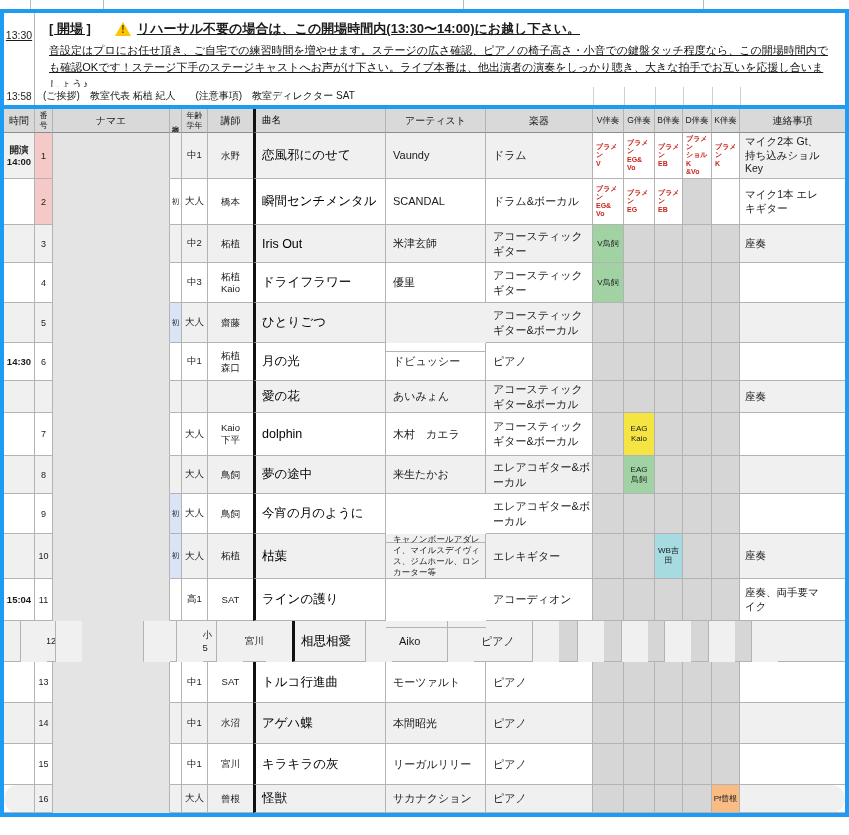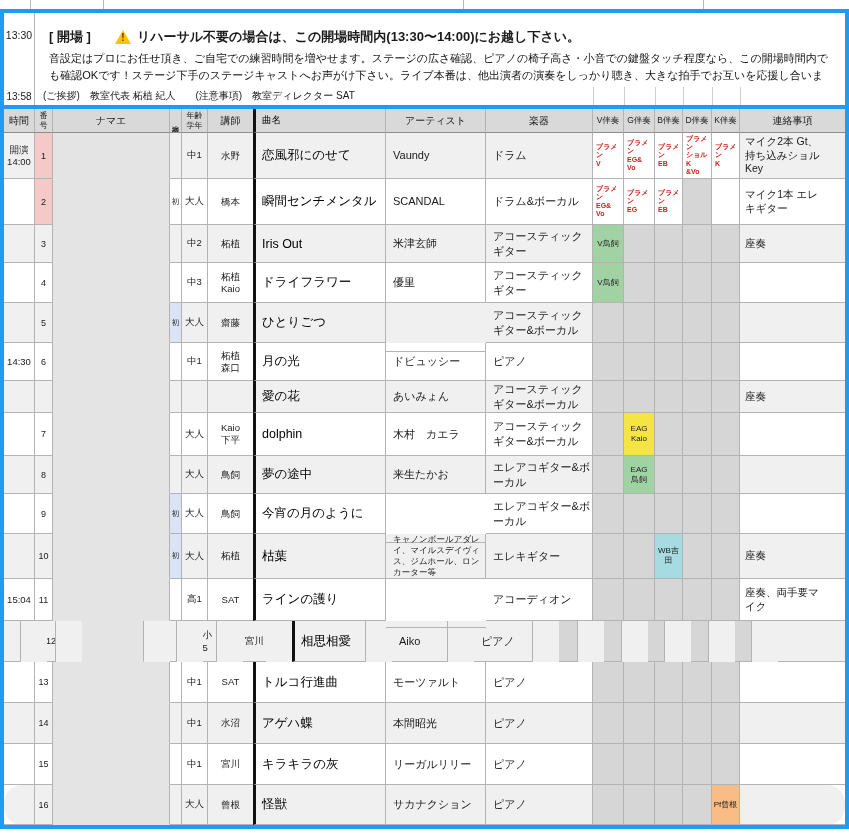--- a/index.html
+++ b/index.html
@@ -10,23 +10,23 @@
   *{margin:0;padding:0;box-sizing:border-box;}
   body{width:849px;background:#fff;font-family:"Liberation Sans","DejaVu Sans",sans-serif;color:#1a1a1a;}
   .page{width:849px;position:relative;}
   
   .partial-row{height:9px;background:#fff;position:relative;}
   .partial-row .vline{position:absolute;top:0;bottom:0;width:1px;background:#bcbcbc;}
   
   .blue-box{width:849px;border:4px solid var(--blue);background:#fff;}
   .blue-sep{height:4px;background:var(--blue);}
   
-  .notice-row{display:flex;height:74px;background:#fff;}
+  .notice-row{display:flex;height:74px;background:#fff;text-decoration:underline;}
   .ntime{width:31px;border-right:1px solid var(--border);display:flex;justify-content:center;align-items:flex-start;padding-top:16px;font-size:10.5px;}
-  .ncontent{flex:1;padding:7px 12px 4px 14px;margin-top:8px;}
+  .ncontent{flex:1;padding:7px 12px 4px 14px;}
   .ntitle{font-size:13px;font-weight:bold;display:flex;align-items:center;margin-bottom:4px;}
   .ntitle .gap{display:inline-block;width:22px;}
   .warn{width:0;height:0;border-left:8px solid transparent;border-right:8px solid transparent;border-bottom:14px solid #FFC300;position:relative;display:inline-block;margin:0 6px 0 2px;}
   .warn::after{content:"!";position:absolute;left:-2px;top:2px;width:4px;text-align:center;font-size:10px;font-weight:bold;color:#4c3a00;}
   .nbody{font-size:11px;line-height:1.55;color:#111;}
   .greet-row{display:flex;height:18px;background:#fff;position:relative;}
   .gtime{width:31px;border-right:1px solid var(--border);display:flex;align-items:center;justify-content:center;font-size:10px;}
   .gtext{flex:1;display:flex;align-items:center;padding-left:8px;font-size:10px;white-space:pre;}
   .greet-row .vline{position:absolute;top:0;bottom:0;width:1px;background:#cfcfcf;}
   
@@ -37,21 +37,21 @@
   .c-age{width:26px}.c-teacher{width:45px;border-right:none}.c-song{width:133px}
   .c-artist{width:100px}.c-inst{width:107px}.c-v{width:31px}.c-g{width:31px}
   .c-b{width:28px}.c-d{width:29px}.c-k{width:28px}.c-notes{width:105px;border-right:none}
   
   .trow.header{height:24px;}
   .hc{background:var(--hdr);font-size:10px;text-align:center;border-bottom-color:#8d8d8d;}
   .hc.sm{font-size:8px;line-height:1.15;line-break:anywhere;padding:0 1px;}
   .hc.vert{writing-mode:vertical-rl;font-size:7px;letter-spacing:-0.5px;line-height:1;}
   .hc.xs{font-size:8.5px;}
   
-  .t{font-size:9.5px;white-space:pre-line;text-align:center;line-height:1.25;}
+  .t{font-size:9.5px;white-space:pre-line;text-align:center;line-height:1.25;font-weight:bold;}
   .n{font-size:9px;}
   .nama{background:var(--nama);border-bottom-color:var(--nama);}
   .f{font-size:7.5px;}
   .a{font-size:9.5px;}
   .tch{font-size:9.5px;white-space:pre-line;text-align:center;line-height:1.25;}
   .song{justify-content:flex-start;padding-left:6px;font-size:12.5px;border-left:3px solid #111;color:#000;}
   .artist{justify-content:flex-start;padding-left:7px;font-size:11px;line-height:1.3;text-align:left;}
   .artist.sm{font-size:10px;margin-top:48px;}
   .artist.xs{font-size:8.5px;padding-right:2px;}
   .inst{justify-content:flex-start;padding-left:7px;font-size:11px;line-height:1.35;text-align:left;padding-right:0;}
@@ -404,21 +404,21 @@
           <div class="cell c-song song">キラキラの灰</div>
           <div class="cell c-artist artist">リーガルリリー</div>
           <div class="cell c-inst inst">ピアノ</div>
           <div class="cell c-v acc bg-gray"></div>
           <div class="cell c-g acc bg-gray"></div>
           <div class="cell c-b acc bg-gray"></div>
           <div class="cell c-d acc bg-gray"></div>
           <div class="cell c-k acc bg-gray"></div>
           <div class="cell c-notes notes"></div>
         </div>
-        <div class="trow stripe" style="height: 40px; border-radius: 18px;">
+        <div class="trow stripe" style="height: 28px; border-radius: 18px;">
           <div class="cell c-time t"></div>
           <div class="cell c-num n">16</div>
           <div class="cell c-nama nama"></div>
           <div class="cell c-first f"></div>
           <div class="cell c-age a">大人</div>
           <div class="cell c-teacher tch">曾根</div>
           <div class="cell c-song song">怪獣</div>
           <div class="cell c-artist artist">サカナクション</div>
           <div class="cell c-inst inst">ピアノ</div>
           <div class="cell c-v acc bg-gray"></div>

